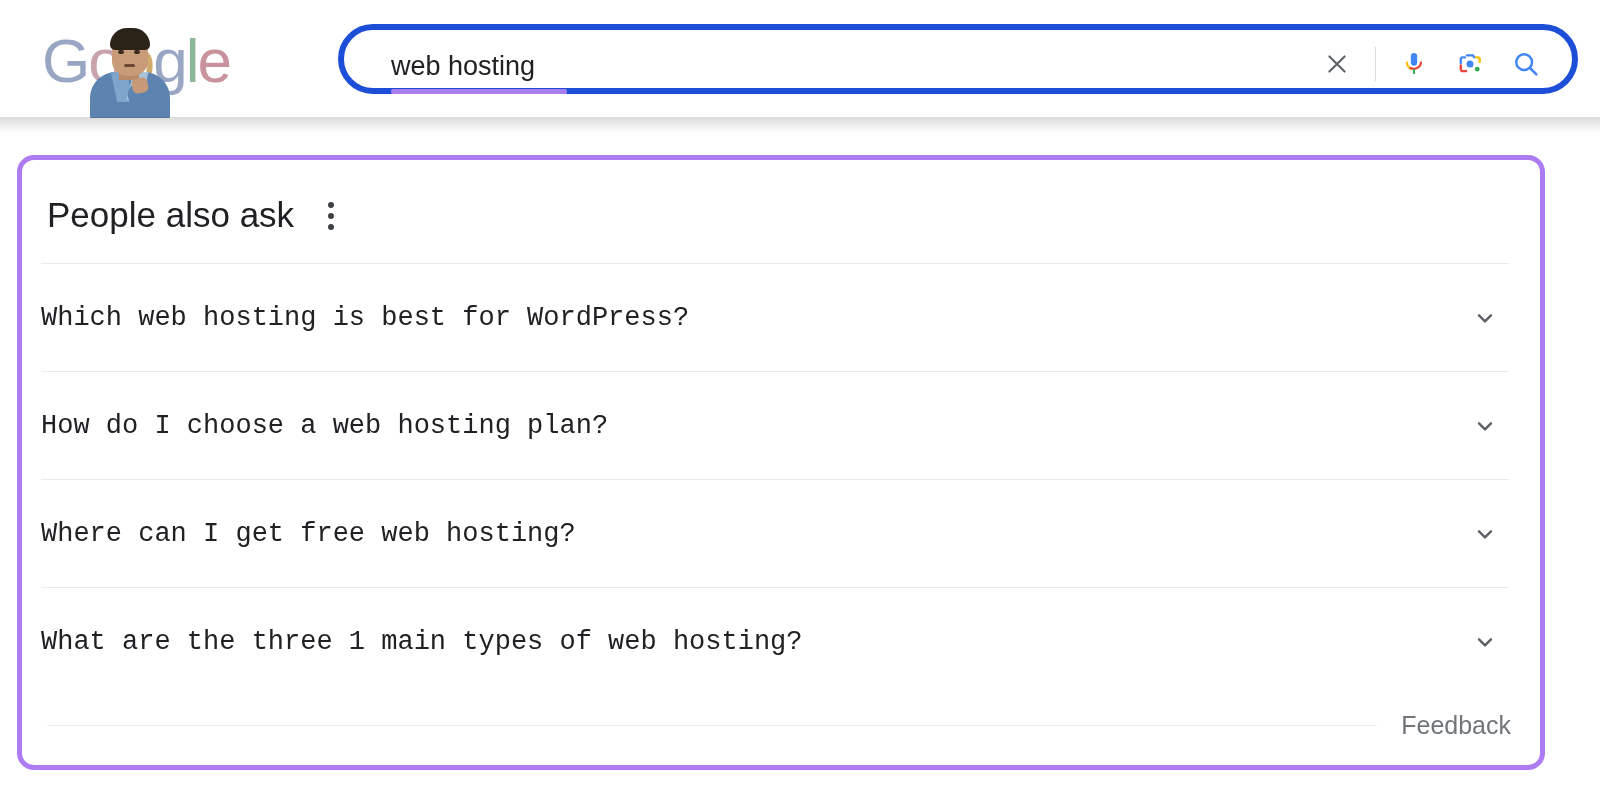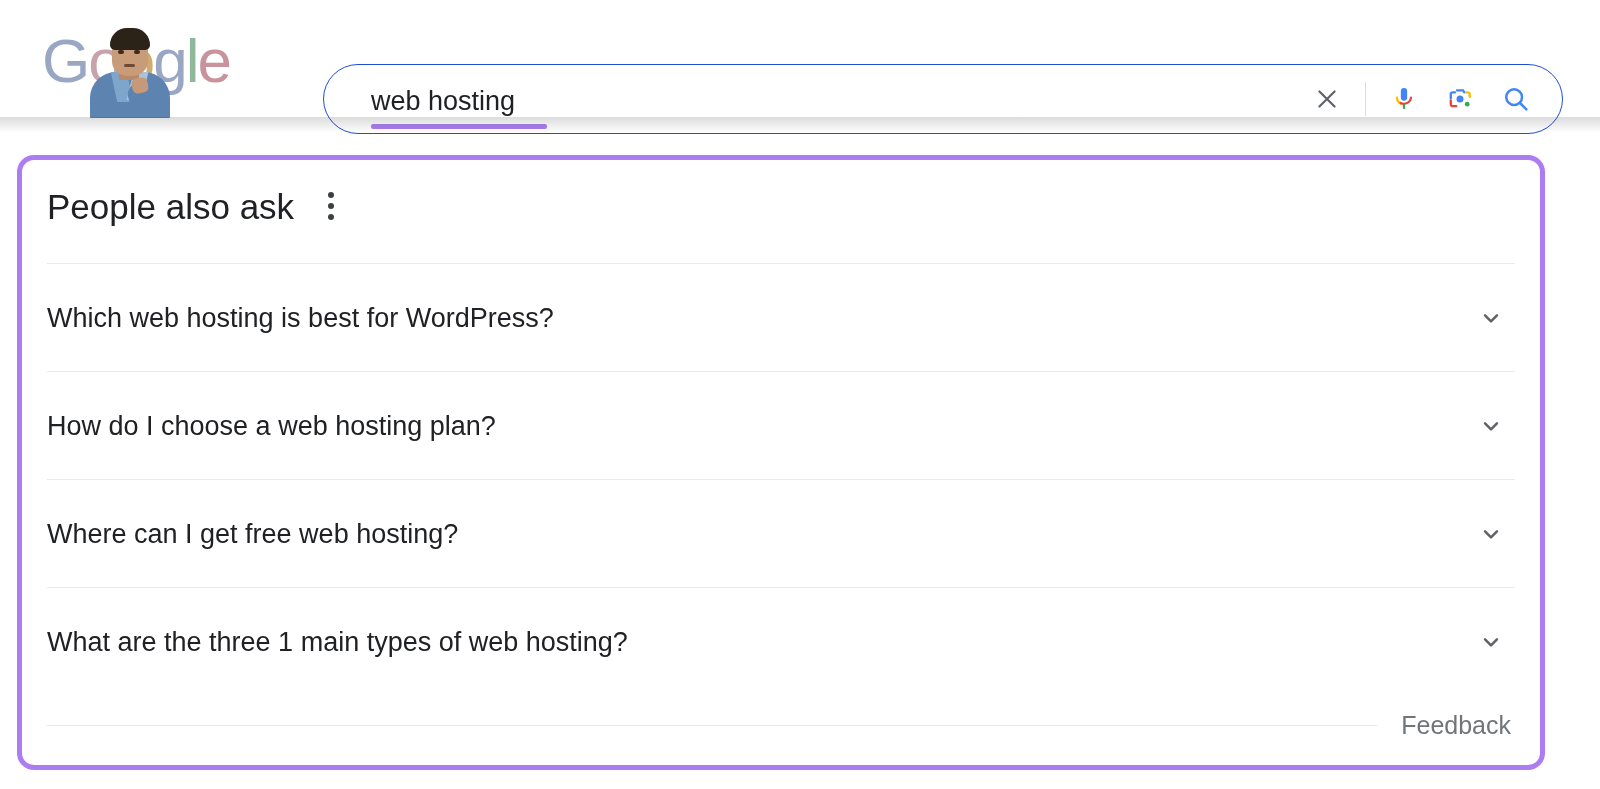--- a/index.html
+++ b/index.html
@@ -130,26 +130,25 @@
     position: absolute;
     left: 38px; top: 44px;
     width: 11px; height: 3px;
     background: #6e4a34;
     border-radius: 2px;
   }
 
   
   .searchbox {
     position: absolute;
-    left: 323px; top: 24px;
+    left: 338px; top: 24px;
     width: 1240px; height: 70px;
-    border: 1px solid #1d4ed8;
+    border: 6px solid #1d4ed8;
     border-radius: 36px;
     background: #ffffff;
-    margin-top: 40px;
   }
   .search-text {
     position: absolute;
     left: 47px; top: 20px;
     font-size: 27px;
     color: #202124;
     line-height: 32px;
     white-space: nowrap;
   }
   .search-underline {
@@ -185,23 +184,23 @@
     position: absolute;
     left: 17px; top: 155px;
     width: 1528px; height: 615px;
     border: 5px solid #ae7cf2;
     border-radius: 17px;
     background: #ffffff;
   }
 
   .paa-header {
     position: absolute;
-    left: 25px; top: 26px;
-    display: flex;
-    align-items: flex-start;
+    left: 25px; top: 34px;
+    display: flex;
+    align-items: flex-end;
     gap: 26px;
   }
   .paa-title {
     font-size: 35px;
     color: #202124;
     line-height: 42px;
     white-space: nowrap;
   }
   .kebab {
     display: flex;
@@ -211,22 +210,23 @@
   }
   .kebab i {
     display: block;
     width: 6px; height: 6px;
     border-radius: 50%;
     background: #3c4043;
   }
 
   .paa-list {
     position: absolute;
-    left: 25px; top: 103px;
+    left: 19px; top: 103px;
     width: 1468px;
+    font-family: Liberation Mono, monospace;
   }
   .paa-row {
     position: relative;
     height: 108px;
     border-top: 1px solid #e8eaed;
     display: flex;
     align-items: center;
     justify-content: space-between;
   }
   .paa-q {

